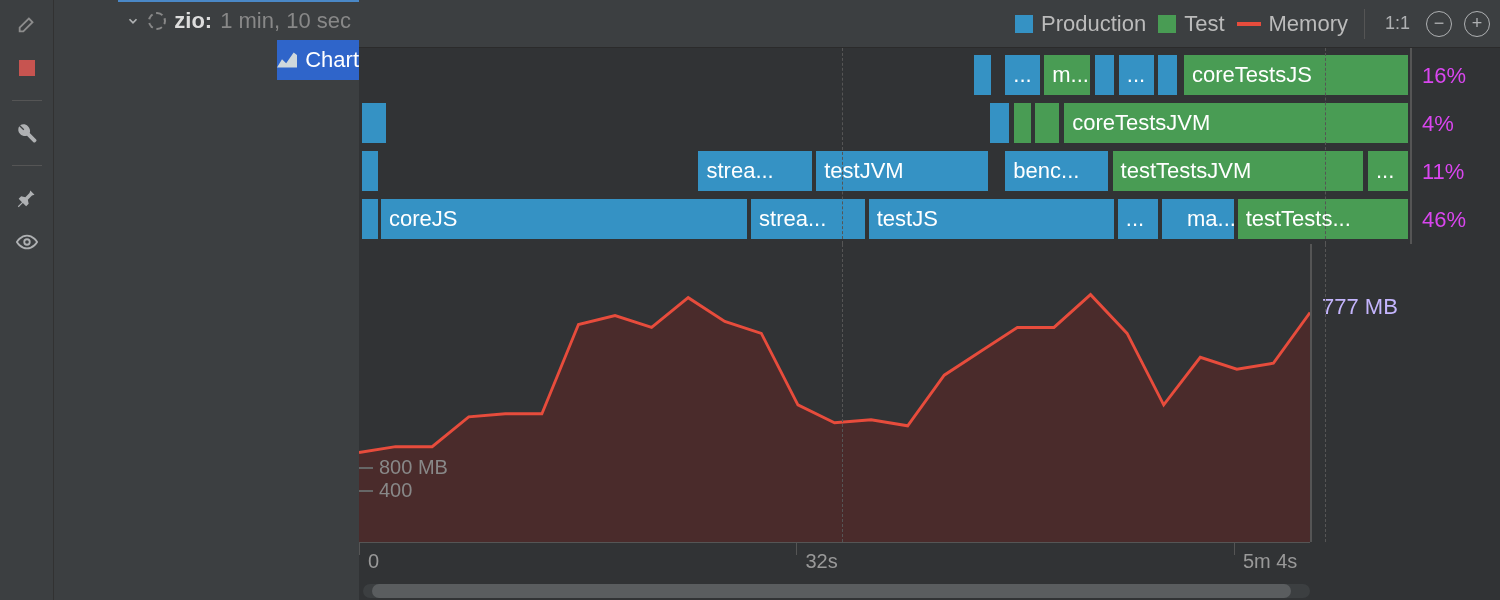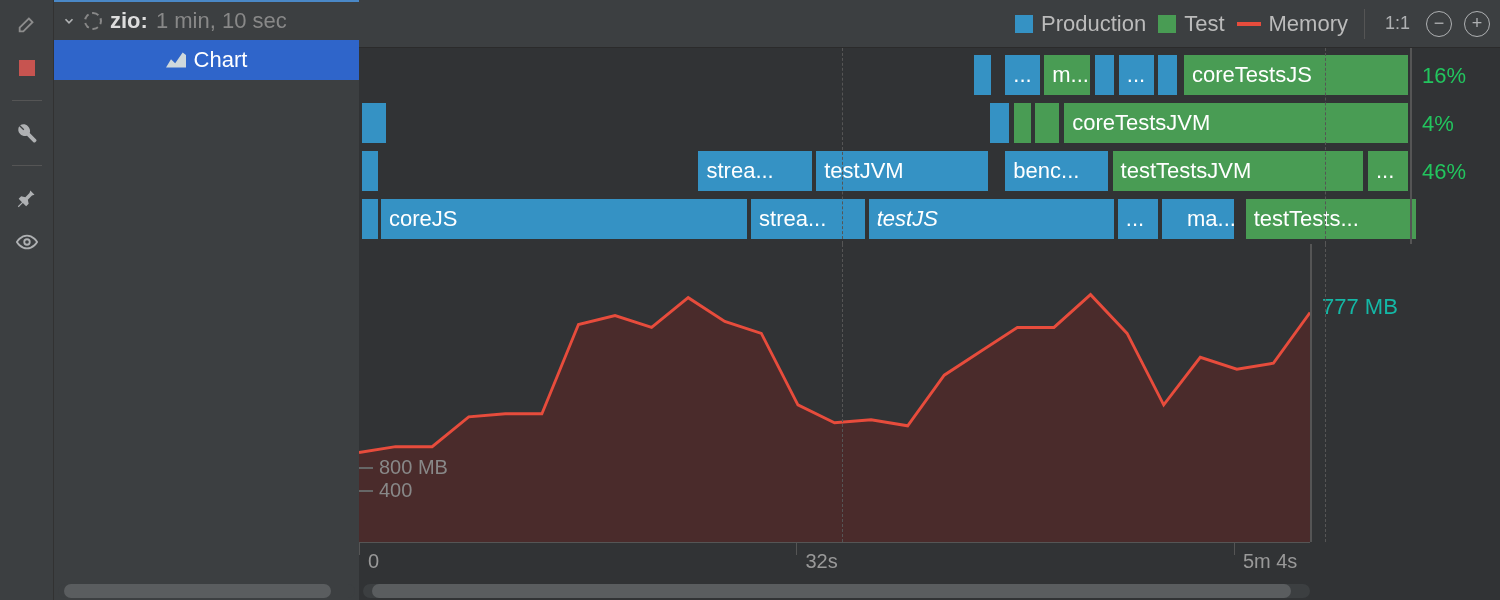--- a/index.html
+++ b/index.html
@@ -34,20 +34,21 @@
   .tool-divider {
     width: 30px;
     height: 1px;
     background: #555;
   }
   .sidebar {
     width: 305px;
     background: #3C3F41;
     display: flex;
     flex-direction: column;
+    align-items: flex-end;
   }
   .side-header {
     display: flex;
     align-items: center;
     gap: 8px;
     padding: 4px 8px;
     height: 40px;
     font-size: 22px;
     border-top: 2px solid #4A88C7;
   }
@@ -140,21 +141,21 @@
     flex-direction: column;
     padding-top: 4px;
     border-left: 2px solid #555;
   }
   .pct-cell {
     height: 48px;
     display: flex;
     align-items: center;
     padding-left: 10px;
     font-size: 22px;
-    color: #22c55e;
+    color: #d946ef;
   }
   .mem-chart {
     flex: 1;
     display: flex;
     position: relative;
   }
   .y-ticks {
     position: absolute;
     left: 0;
     top: 0;
@@ -174,21 +175,21 @@
     flex: 1;
     height: 100%;
   }
   .mem-val-col {
     width: 190px;
     display: flex;
     align-items: flex-start;
     padding-top: 50px;
     padding-left: 10px;
     font-size: 22px;
-    color: #14b8a6;
+    color: #c4b5fd;
     border-left: 2px solid #555;
   }
   .x-axis {
     height: 40px;
     display: flex;
     position: relative;
     font-size: 20px;
     color: #999;
     border-top: 1px solid #555;
   }
@@ -317,29 +318,30 @@
               <div class="seg prod" style="position: absolute; left: 32.3%; width: 11%;">strea...</div>
               <div class="seg prod" style="position: absolute; left: 61.5%; width: 10%;">benc...</div>
               <div class="seg prod" style="position: absolute; left: 43.5%; width: 16.5%;">testJVM</div>
               <div class="seg test" style="position: absolute; left: 71.7%; width: 24%;">testTestsJVM</div>
               <div class="seg test" style="position: absolute; left: 96%; width: 4%;">...</div>
             </div>
             <div class="track-row" style="position: relative;">
               <div class="seg prod" style="position: absolute; left: 0.3%; width: 1.5%;"></div>
               <div class="seg prod" style="position: absolute; left: 2.1%; width: 35%;">coreJS</div>
               <div class="seg prod" style="position: absolute; left: 37.3%; width: 11%;">strea...</div>
-              <div class="seg prod" style="position: absolute; left: 48.5%; width: 23.5%; font-style: italic;">testJS</div>
+              <div class="seg prod" style="position: absolute; left: 48.5%; width: 23.5%;">testJS</div>
               <div class="seg prod" style="position: absolute; left: 72.2%; width: 4%;">...</div>
               <div class="seg prod" style="position: absolute; left: 76.4%; width: 7%; padding-left: 25px;">ma...</div>
-              <div class="seg test" style="position: absolute; left: 83.6%; width: 16.4%; margin-left: 8px;">testTests...</div>
+              <div class="seg test" style="position: absolute; left: 83.6%; width: 16.4%;">testTests...</div>
             </div>
           </div>
         <div class="pct-col" id="pct-col" style="position:absolute;right:0;top:0;bottom:0">
             <div class="pct-cell">16%</div>
             <div class="pct-cell">4%</div>
+            <div class="pct-cell">11%</div>
             <div class="pct-cell">46%</div>
           </div>
       </div>
 
       <div class="mem-chart">
         <div class="grid-line" id="gl2" style="left: 42.32%;"></div>
         <div class="grid-line" id="gl3" style="left: 84.64%;"></div>
         <div class="y-ticks">
           <div class="y-tick">800 MB</div>
           <div class="y-tick">400</div>

